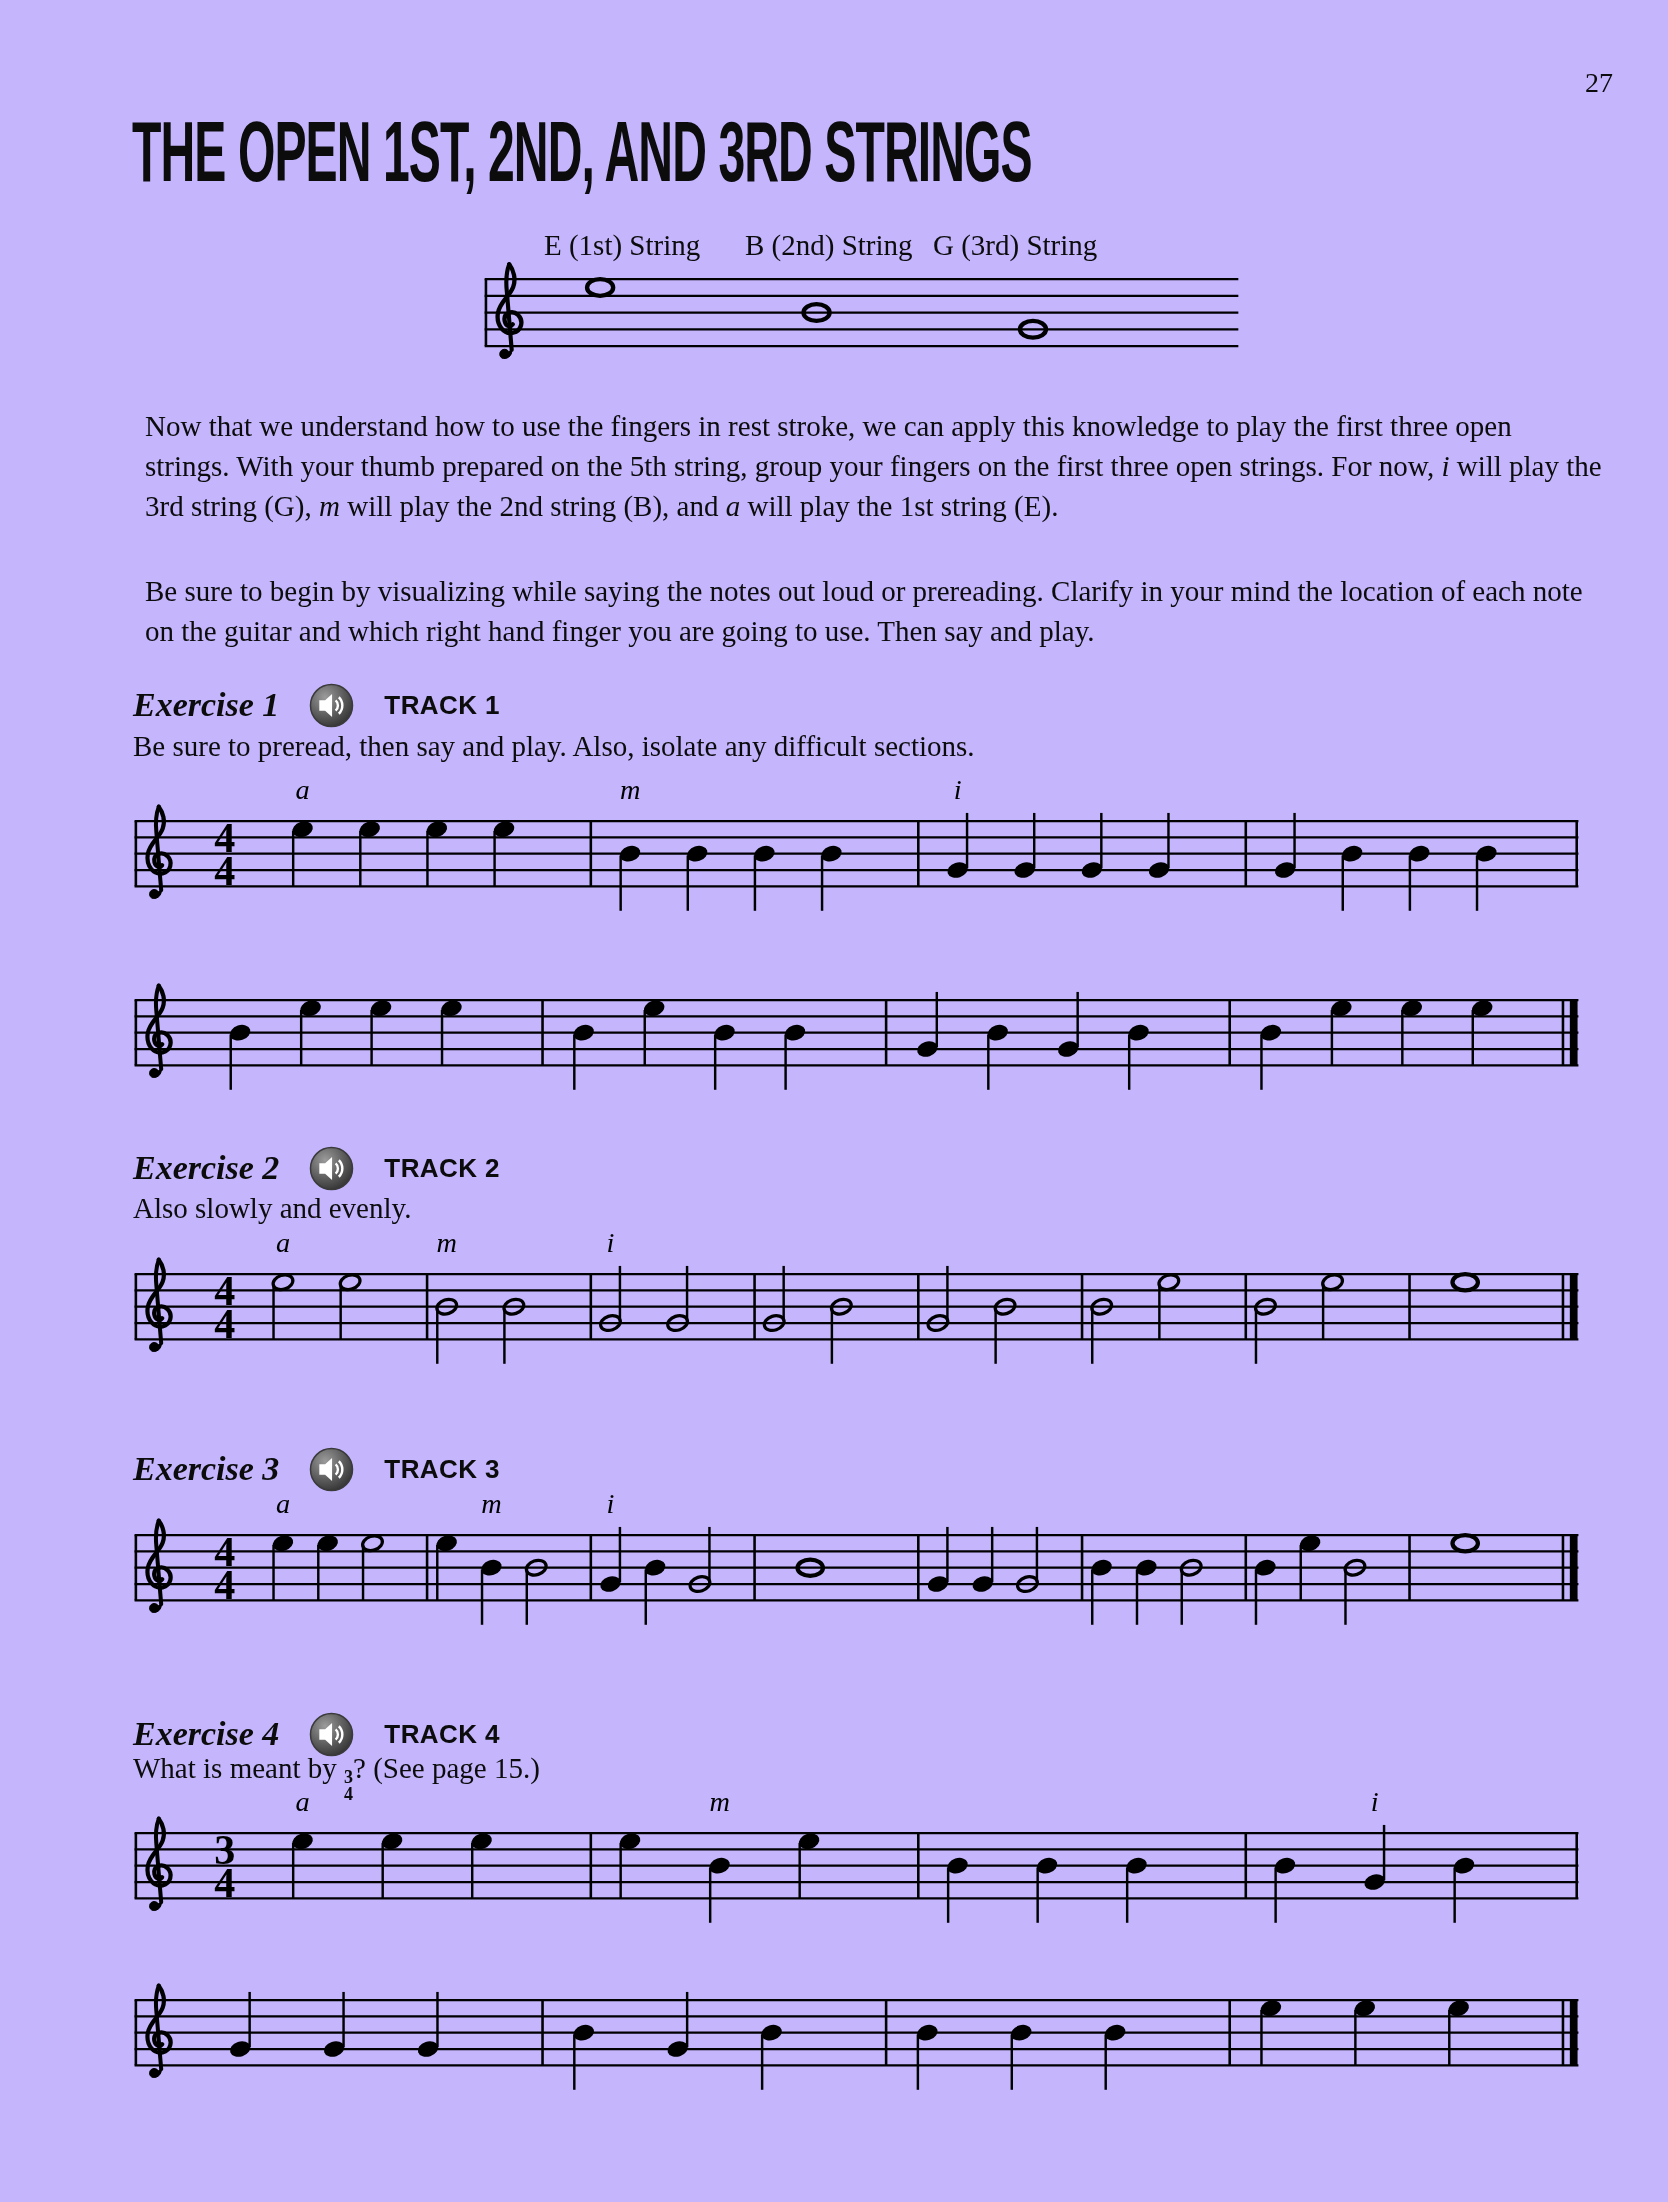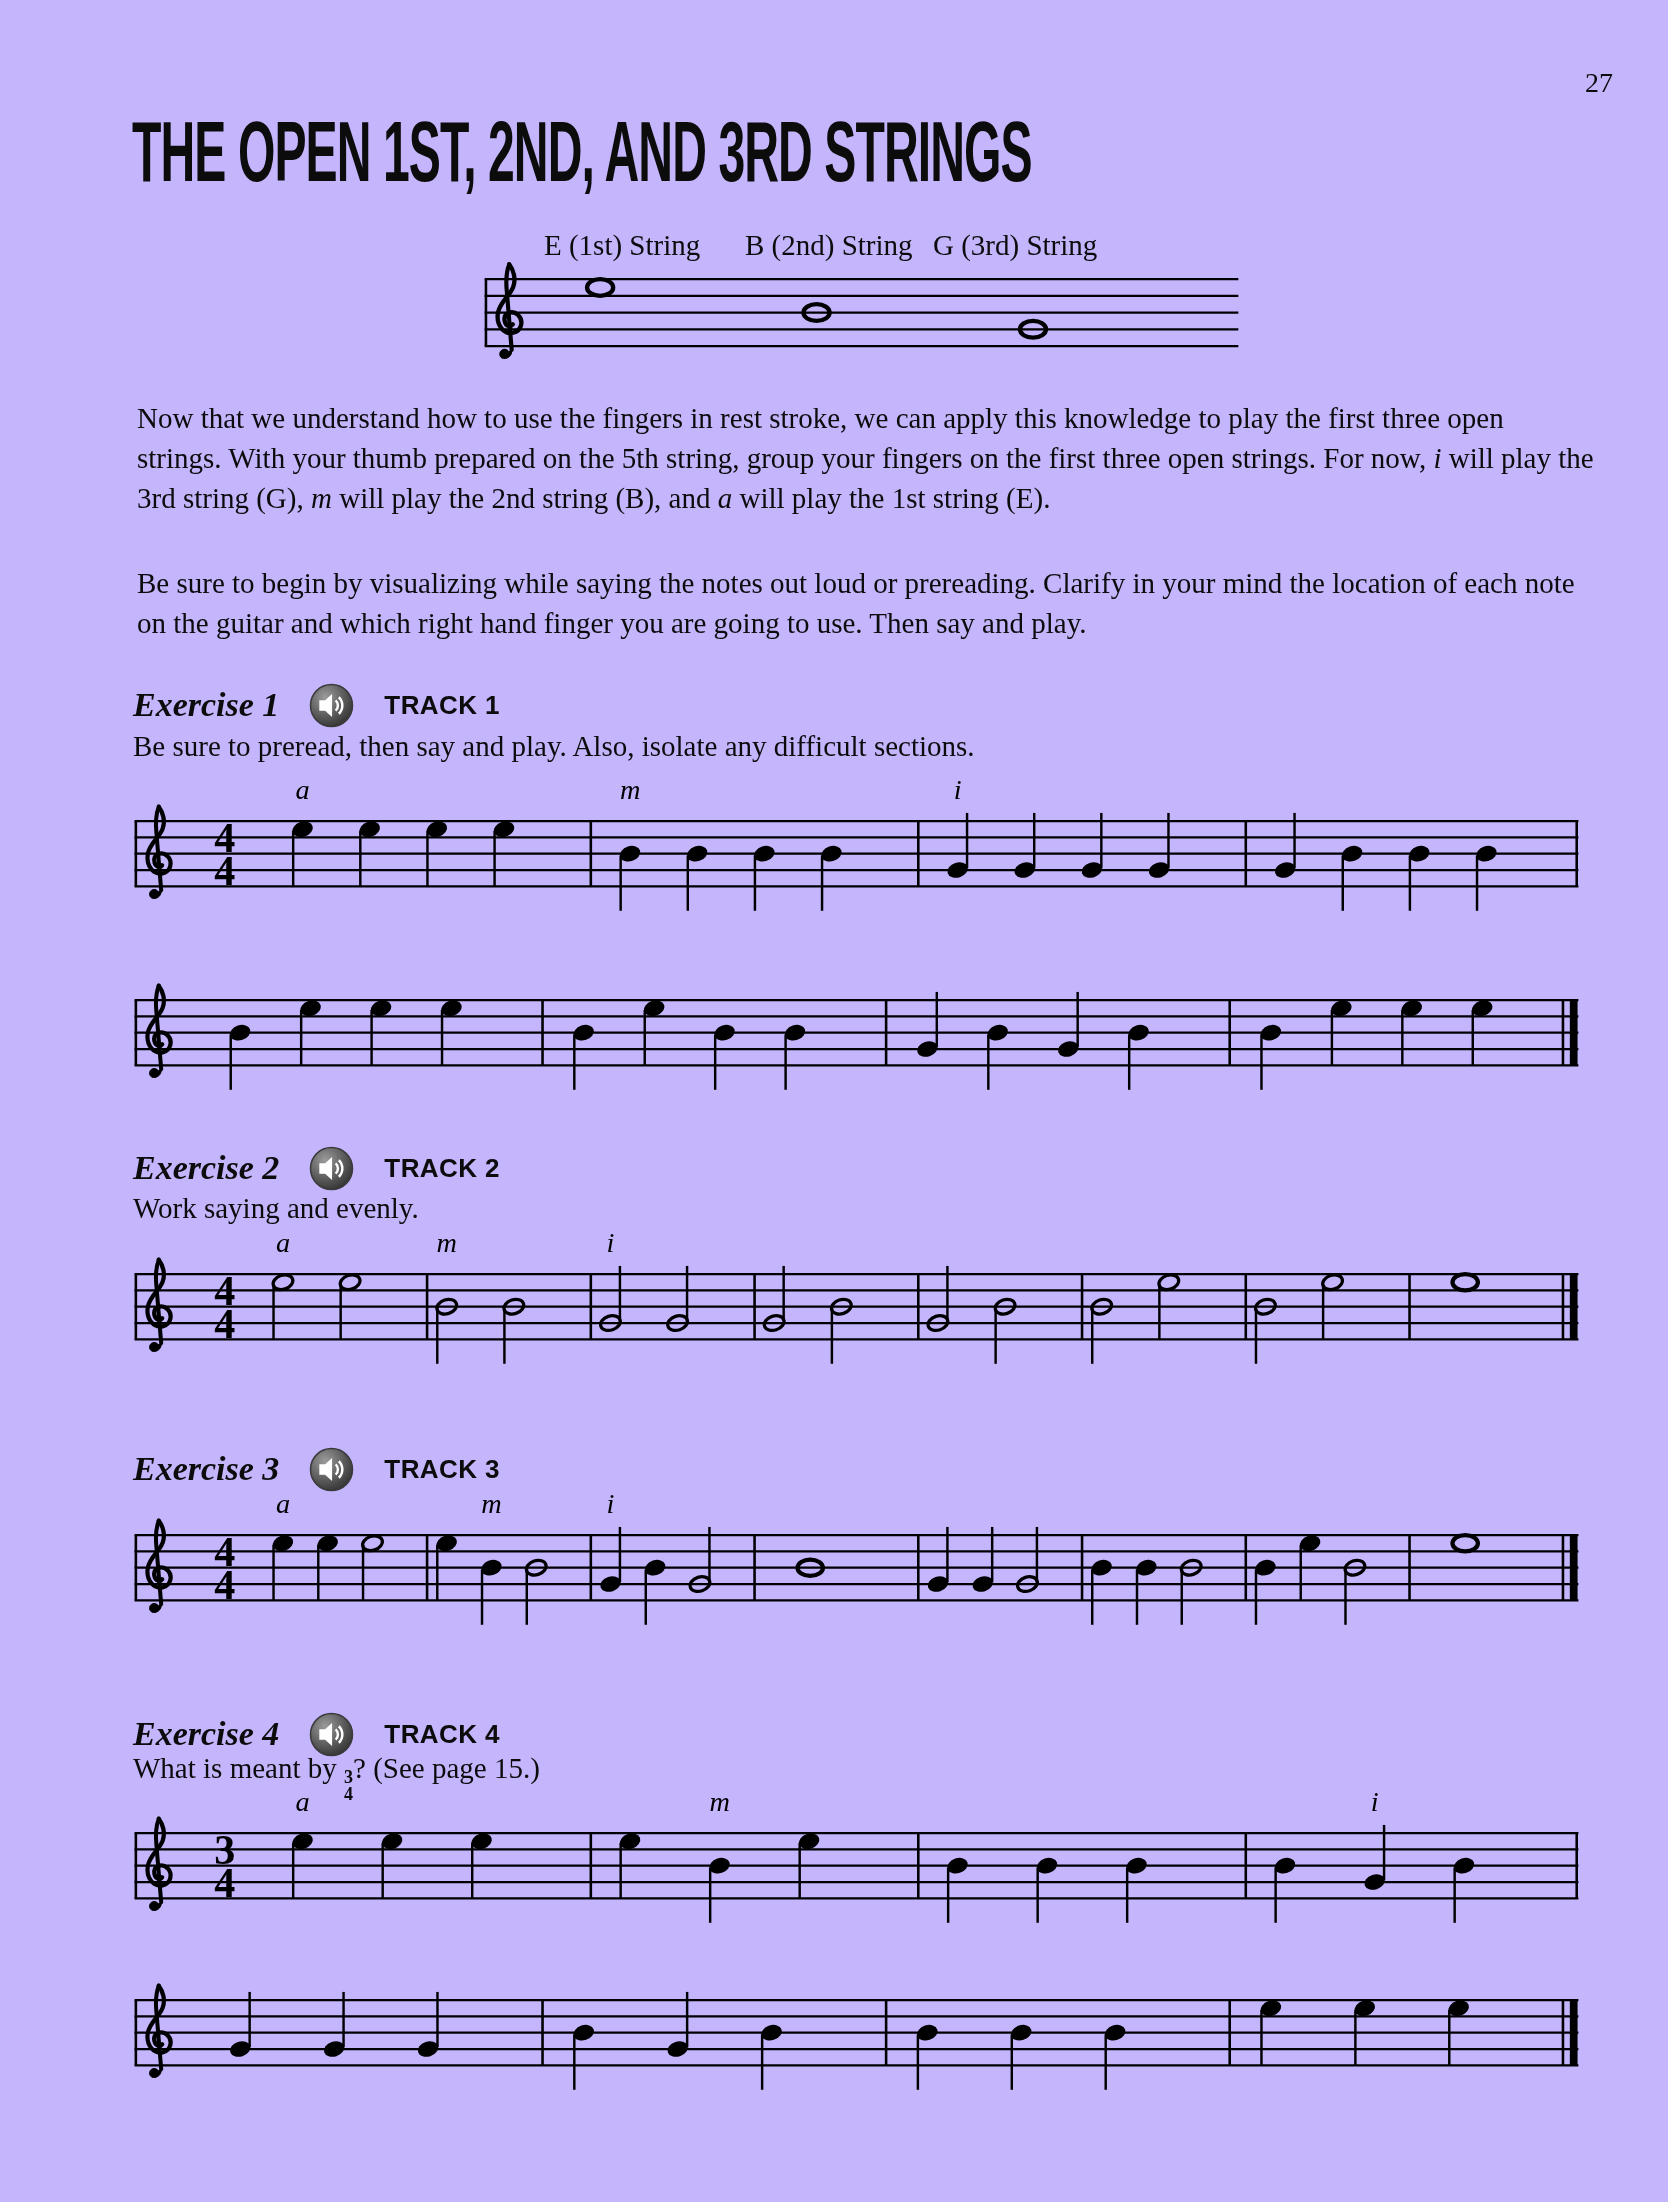--- a/index.html
+++ b/index.html
@@ -3,21 +3,21 @@
 <meta charset="utf-8">
 <style>
   html,body{margin:0;padding:0;background:#ffffff;}
   .page{position:relative;width:1668px;height:2203px;background:#c4b5fd;overflow:hidden;
         font-family:"Liberation Serif",serif;color:#0c0c0c;}
   .pageno{position:absolute;left:1585px;top:67px;font:400 28px "Liberation Serif",serif;}
   .title{position:absolute;left:132px;top:102px;margin:0;white-space:nowrap;
          font:700 86px "Liberation Sans",sans-serif;letter-spacing:-1.7px;
          transform:scaleX(0.56);transform-origin:left top;}
   .slabel{position:absolute;top:229px;font:400 29px "Liberation Serif",serif;}
-  .para{position:absolute;left:133px;width:1458px;margin:4px;
+  .para{position:absolute;left:133px;width:1458px;margin:12px;
         font:400 29px/40px "Liberation Serif",serif;}
   .para .it,.it{font-style:italic;}
   .staff-host{position:absolute;}
   .ex-header{position:absolute;left:133px;display:flex;align-items:center;gap:30px;height:48px;}
   .ex-title{font:italic 700 34px "Liberation Serif",serif;}
   .track{font:700 26px "Liberation Sans",sans-serif;letter-spacing:0.4px;text-align:right;}
   .spk{width:45px;height:45px;flex:0 0 auto;}
   .ex-note{position:absolute;left:133px;margin:0;font:400 29px "Liberation Serif",serif;}
   .frac{display:inline-flex;flex-direction:column;align-items:center;
         font:700 18px/0.95 "Liberation Serif",serif;vertical-align:-5.2px;}
@@ -184,21 +184,21 @@
   <div class="ex-header" style="top:1144px">
     <span class="ex-title">Exercise 2</span>
     <svg class="spk" viewBox="0 0 24 24">
       <circle cx="12" cy="12" r="11.2" fill="url(#spkg)" stroke="#3a3a3a" stroke-width="0.8"></circle>
       <path d="M5.5 9.2 L8.6 9.2 L12.3 5.9 L12.3 18.1 L8.6 14.8 L5.5 14.8 Z" fill="#fff"></path>
       <path d="M14.2 9.3 A3.6 3.6 0 0 1 14.2 14.7" fill="none" stroke="#fff" stroke-width="1.3"></path>
       <path d="M15.9 7.6 A6.1 6.1 0 0 1 15.9 16.4" fill="none" stroke="#fff" stroke-width="1.3"></path>
     </svg>
     <span class="track">TRACK 2</span>
   </div>
-  <p class="ex-note" style="top:1192px">Work saying and evenly.</p>
+  <p class="ex-note" style="top:1192px">Also slowly and evenly.</p>
   <div class="staff-host" style="left:133px;top:1214px"><svg xmlns="http://www.w3.org/2000/svg" width="1447" height="194" viewBox="0 0 1682 226">
         <line x1="0" y1="70" x2="1682" y2="70" stroke="#000" stroke-width="2.6"></line>
         <line x1="0" y1="89" x2="1682" y2="89" stroke="#000" stroke-width="2.6"></line>
         <line x1="0" y1="108" x2="1682" y2="108" stroke="#000" stroke-width="2.6"></line>
         <line x1="0" y1="127" x2="1682" y2="127" stroke="#000" stroke-width="2.6"></line>
         <line x1="0" y1="146" x2="1682" y2="146" stroke="#000" stroke-width="2.6"></line>
         <line x1="1.5" y1="70" x2="1.5" y2="146" stroke="#000" stroke-width="3"></line>
         <g transform="translate(12,70) scale(1.1176470588235294)" stroke="#000" fill="none" stroke-linecap="round">
     <path d="M14.5,-15 C19,-9 21.5,0 18.5,8 C15,17.5 5,23 3,34.5 C1,47 9.5,56.5 18.5,54.5 C27,52.5 29.5,42.5 23.5,36.5 C17.5,31 8,34.5 10,43 C11.2,48 16,49 18,46" stroke-width="4.4"></path>
     <path d="M14.5,-15 C11,-6 11,2 12,12 L17,72" stroke-width="4.2"></path>

